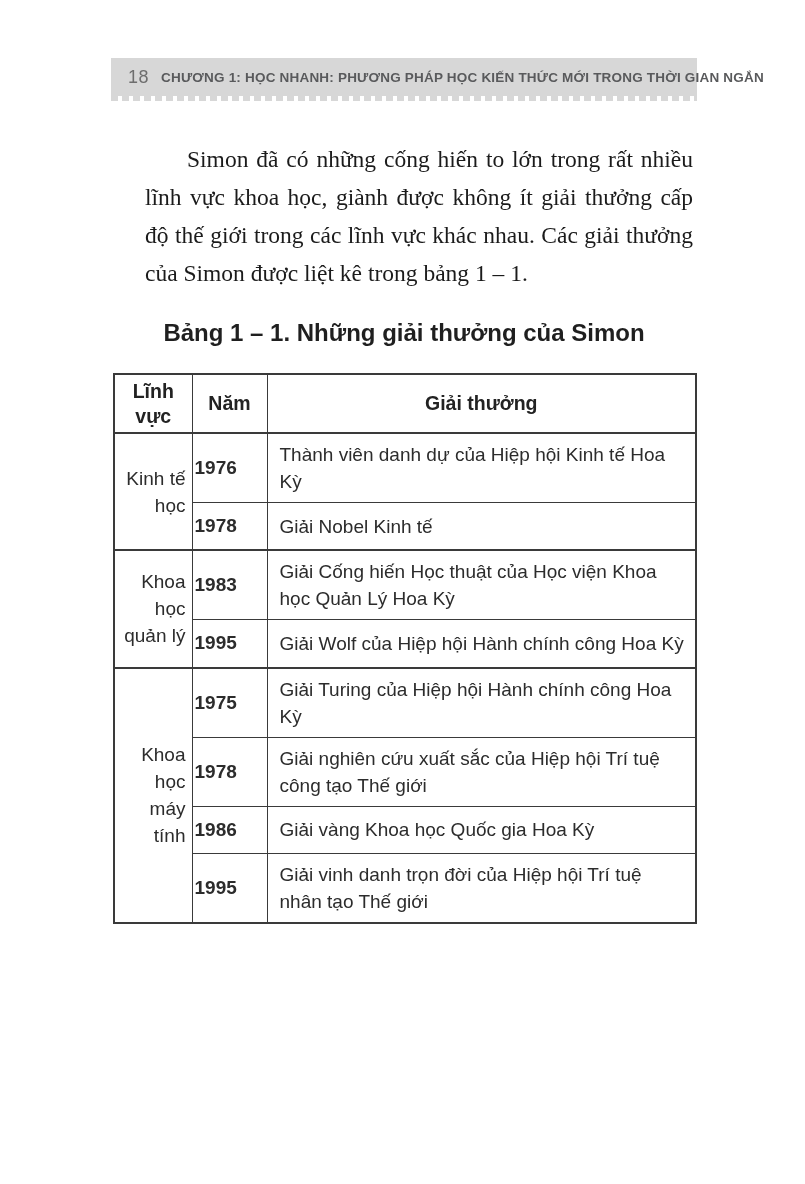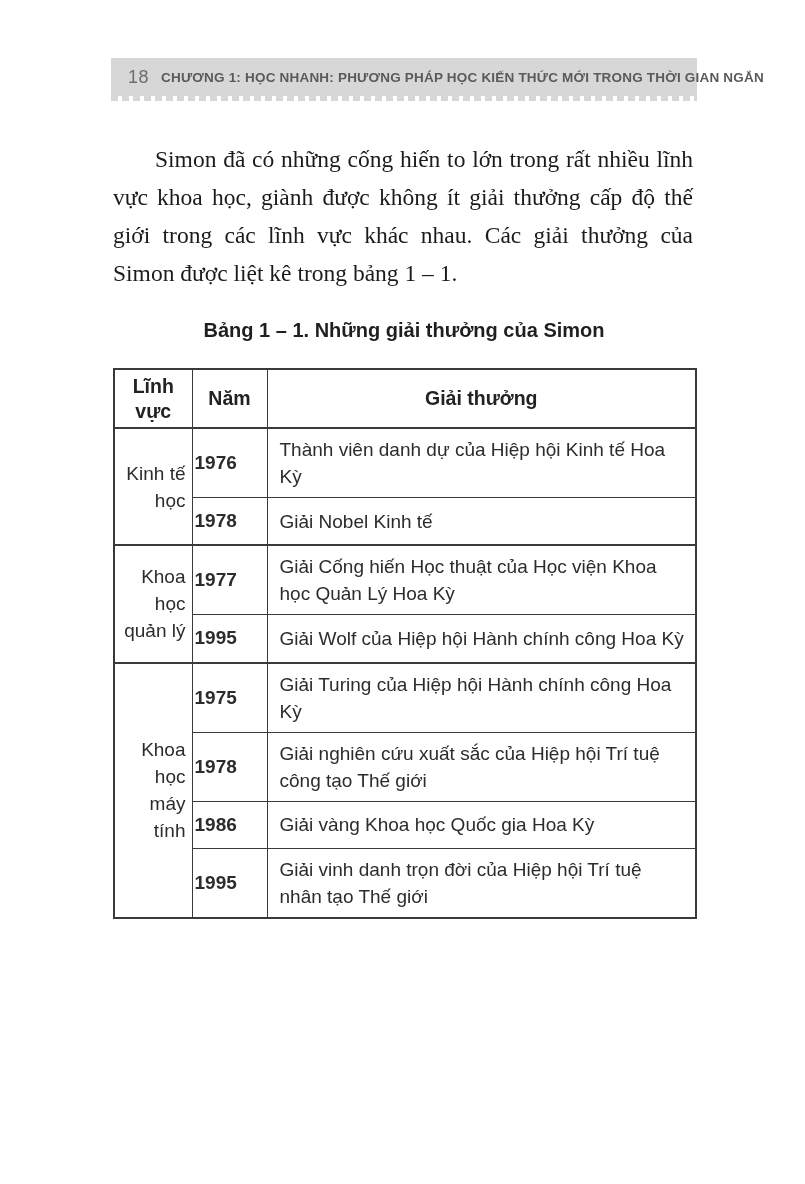--- a/index.html
+++ b/index.html
@@ -72,28 +72,29 @@
     font-family: "Liberation Serif", "DejaVu Serif", serif;
     font-size: 23.5px;
     line-height: 38px;
     text-align: justify;
     color: #1b1b1b;
     margin: 0;
   }
   .para.indent {
     text-indent: 42px;
     margin-top: 19px;
+    margin-left: 32px;
   }
 
   
   .table-caption {
     margin-top: 27px;
     width: 582px;
     text-align: center;
-    font-size: 20px;
+    font-size: 24px;
     font-weight: 700;
     color: #1f1f1f;
   }
 
   
   table.awards {
     margin-top: 26px;
     width: 582px;
     table-layout: fixed;
     border-collapse: collapse;
@@ -180,21 +181,21 @@
         <td class="cell-year">1976</td>
         <td class="cell-award">Thành viên danh dự của Hiệp hội Kinh tế Hoa Kỳ</td>
       </tr>
       <tr class="h38">
         <td class="cell-year">1978</td>
         <td class="cell-award">Giải Nobel Kinh tế</td>
       </tr>
 
       <tr class="group-start h66">
         <td class="cell-field" rowspan="2">Khoa học quản lý</td>
-        <td class="cell-year">1977</td>
+        <td class="cell-year">1983</td>
         <td class="cell-award">Giải Cống hiến Học thuật của Học viện Khoa học Quản Lý Hoa Kỳ</td>
       </tr>
       <tr class="h48">
         <td class="cell-year">1995</td>
         <td class="cell-award">Giải Wolf của Hiệp hội Hành chính công Hoa Kỳ</td>
       </tr>
 
       <tr class="group-start h45">
         <td class="cell-field" rowspan="4">Khoa học máy tính</td>
         <td class="cell-year">1975</td>

